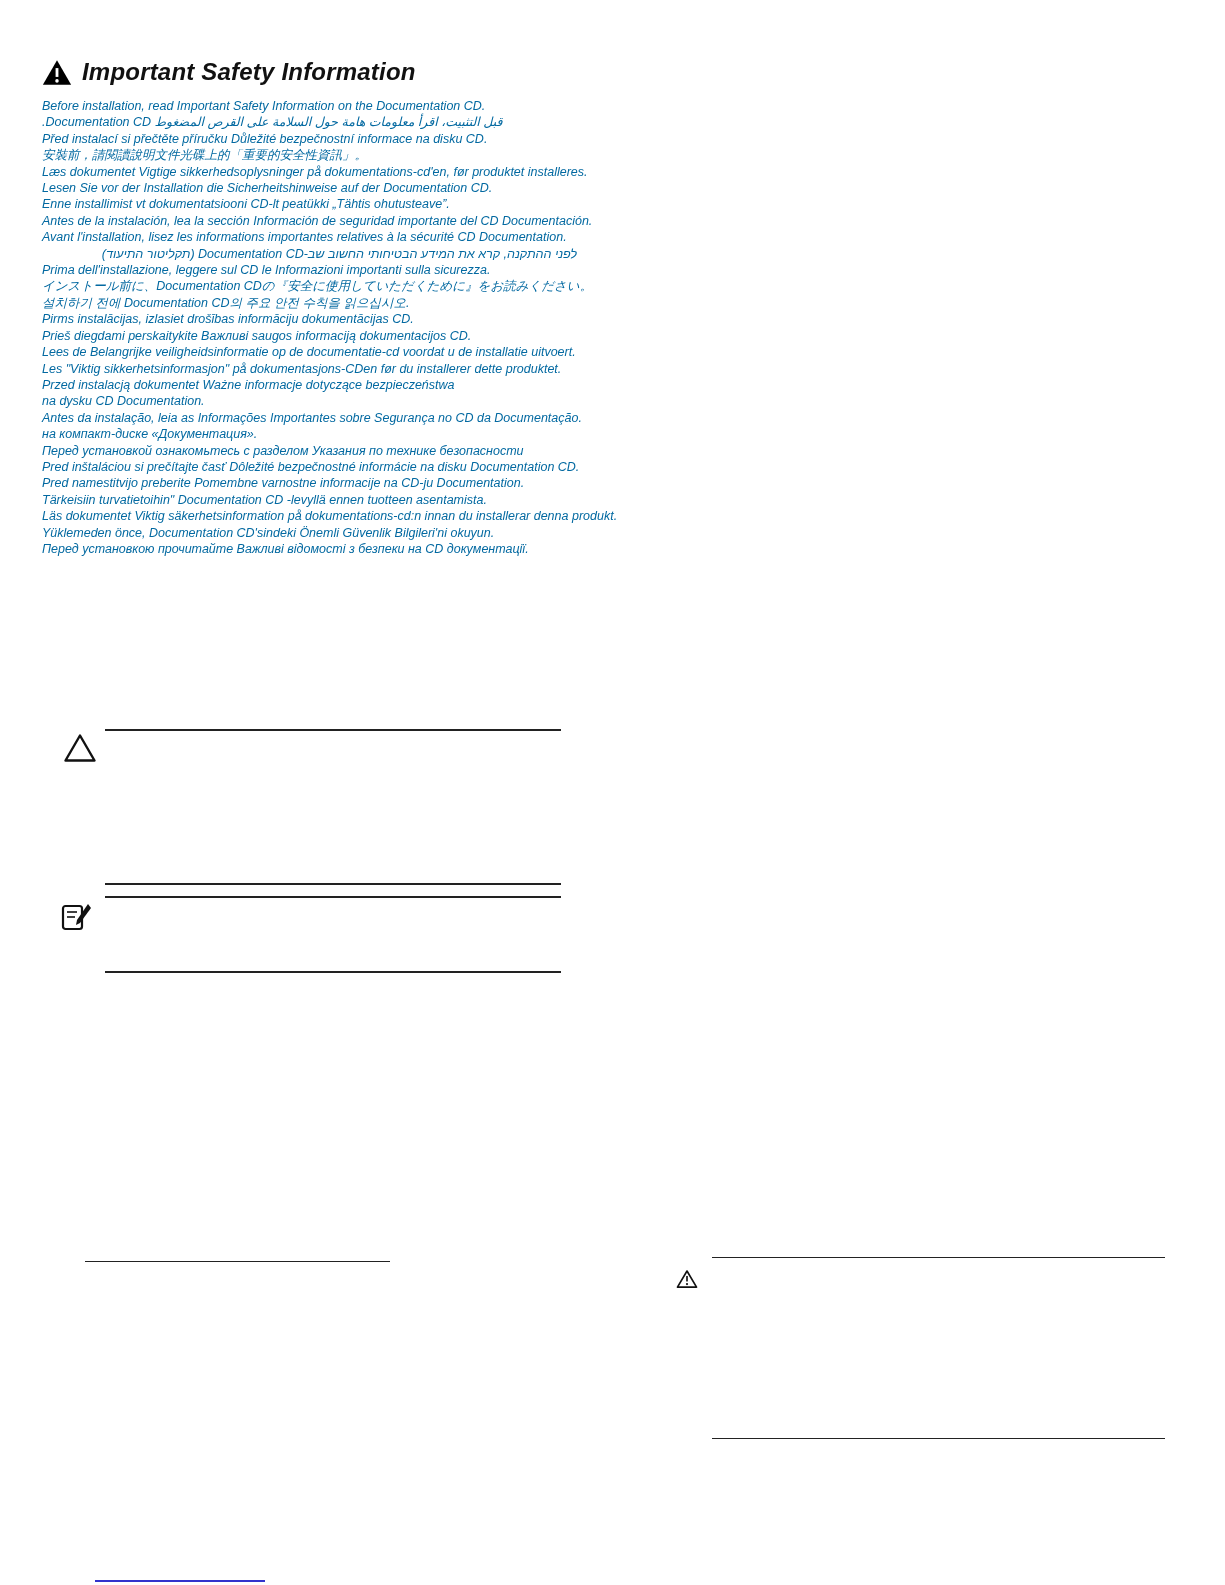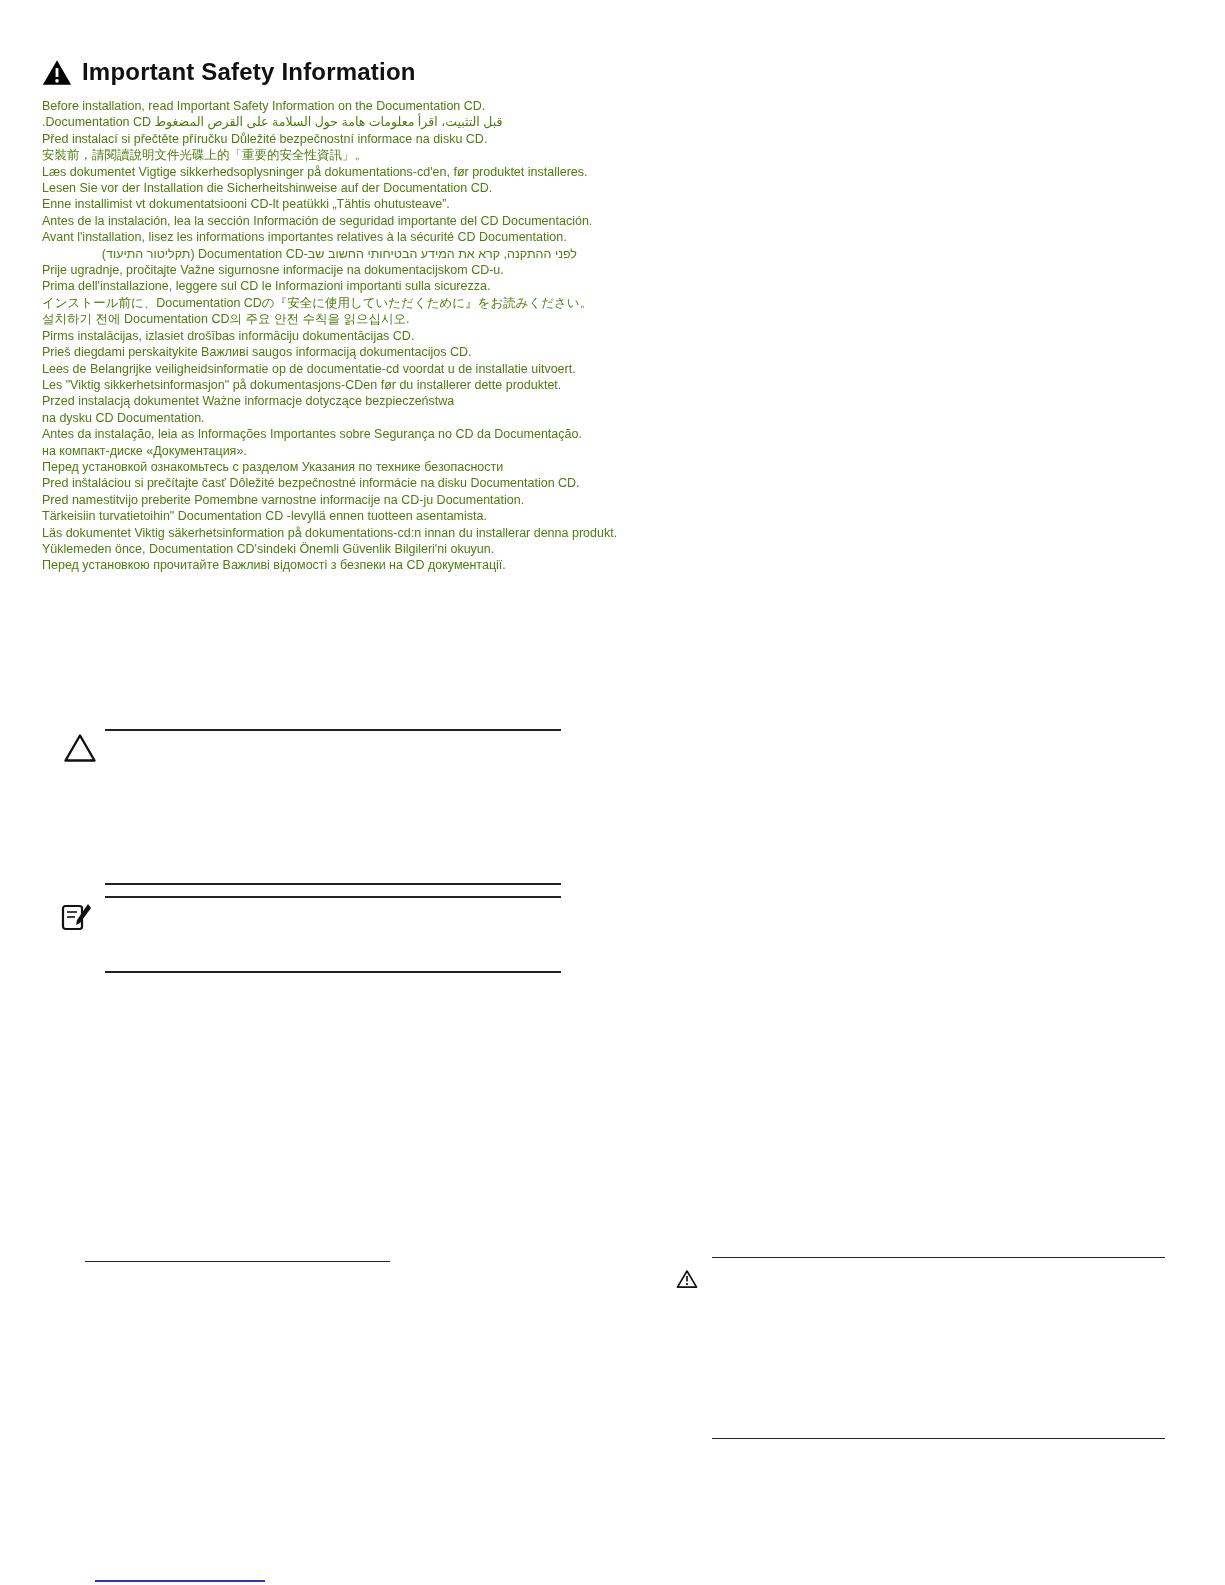--- a/index.html
+++ b/index.html
@@ -3,40 +3,40 @@
 <meta charset="utf-8">
 <style>
   html,body{margin:0;padding:0;}
   body{
     width:1225px;height:1585px;
     background:#ffffff;
     font-family:"Liberation Sans","DejaVu Sans",sans-serif;
     color:#1a1a1a;
     overflow:hidden;
   }
-  .page{position:relative;width:1225px;height:1585px;background:#fff;}
+  .page{position:relative;width:1225px;height:1585px;background:#fff;font-style:italic;}
 
   
   .heading-row{
     position:absolute;left:42px;top:58px;
     display:flex;align-items:center;gap:10px;
     white-space:nowrap;
   }
   .heading-row .warn-icon{width:30px;height:27px;flex:0 0 auto;}
   .heading-text{
     font-size:24px;font-weight:bold;letter-spacing:.2px;color:#111;
   }
 
   
   .lines{
     position:absolute;left:42px;top:98px;width:535px;
   }
   .line{
     font-size:12.5px;line-height:16.4px;
-    white-space:nowrap;color:#4d7c0f;
+    white-space:nowrap;color:#0369a1;
   }
 
   
   .caution-icon{position:absolute;left:63px;top:733px;width:34px;height:30px;}
   .rule{position:absolute;background:#222;height:1.6px;}
   .rule-caution-top{left:105px;top:729px;width:456px;}
   .rule-caution-bottom{left:105px;top:883px;width:456px;}
 
   
   .rule-note-top{left:105px;top:896px;width:456px;}
@@ -75,21 +75,20 @@
       <div class="line" dir="auto">Before installation, read Important Safety Information on the Documentation CD.</div>
       <div class="line" dir="auto">.Documentation CD قبل التثبيت، اقرأ معلومات هامة حول السلامة على القرص المضغوط</div>
       <div class="line" dir="auto">Před instalací si přečtěte příručku Důležité bezpečnostní informace na disku CD.</div>
       <div class="line" dir="auto">安裝前，請閱讀說明文件光碟上的「重要的安全性資訊」。</div>
       <div class="line" dir="auto">Læs dokumentet Vigtige sikkerhedsoplysninger på dokumentations-cd'en, før produktet installeres.</div>
       <div class="line" dir="auto">Lesen Sie vor der Installation die Sicherheitshinweise auf der Documentation CD.</div>
       <div class="line" dir="auto">Enne installimist vt dokumentatsiooni CD-lt peatükki „Tähtis ohutusteave”.</div>
       <div class="line" dir="auto">Antes de la instalación, lea la sección Información de seguridad importante del CD Documentación.</div>
       <div class="line" dir="auto">Avant l'installation, lisez les informations importantes relatives à la sécurité CD Documentation.</div>
       <div class="line" dir="auto">לפני ההתקנה, קרא את המידע הבטיחותי החשוב שב-Documentation CD (תקליטור התיעוד)</div>
-      <div class="line" dir="auto">Prije ugradnje, pročitajte Važne sigurnosne informacije na dokumentacijskom CD-u.</div>
       <div class="line" dir="auto">Prima dell'installazione, leggere sul CD le Informazioni importanti sulla sicurezza.</div>
       <div class="line" dir="auto">インストール前に、Documentation CDの『安全に使用していただくために』をお読みください。</div>
       <div class="line" dir="auto">설치하기 전에 Documentation CD의 주요 안전 수칙을 읽으십시오.</div>
       <div class="line" dir="auto">Pirms instalācijas, izlasiet drošības informāciju dokumentācijas CD.</div>
       <div class="line" dir="auto">Prieš diegdami perskaitykite Важливі saugos informaciją dokumentacijos CD.</div>
       <div class="line" dir="auto">Lees de Belangrijke veiligheidsinformatie op de documentatie-cd voordat u de installatie uitvoert.</div>
       <div class="line" dir="auto">Les "Viktig sikkerhetsinformasjon" på dokumentasjons-CDen før du installerer dette produktet.</div>
       <div class="line" dir="auto">Przed instalacją dokumentet Ważne informacje dotyczące bezpieczeństwa</div>
       <div class="line" dir="auto">na dysku CD Documentation.</div>
       <div class="line" dir="auto">Antes da instalação, leia as Informações Importantes sobre Segurança no CD da Documentação.</div>

